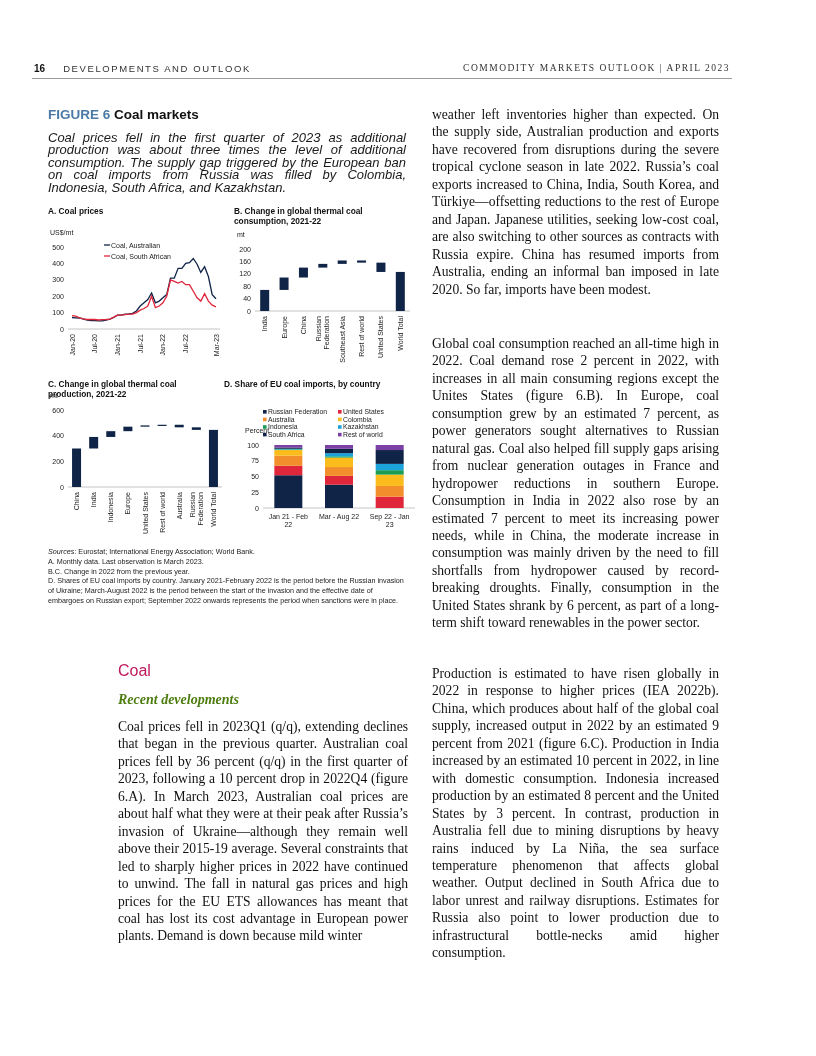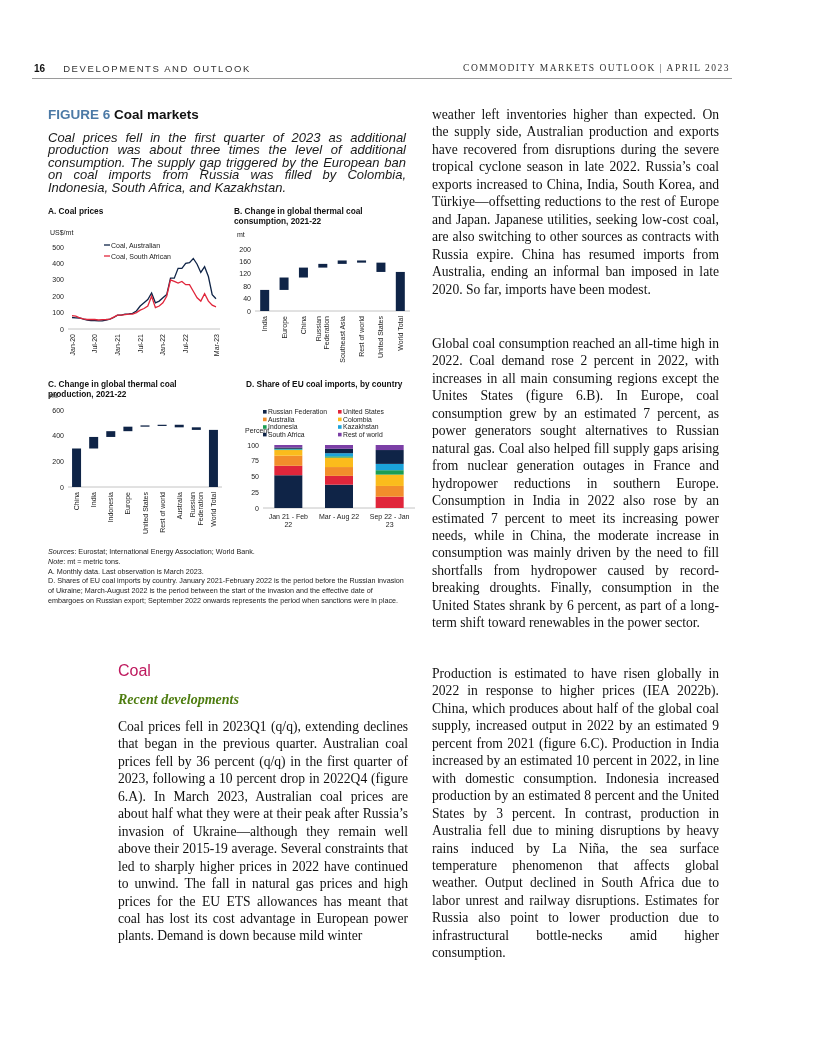--- a/index.html
+++ b/index.html
@@ -42,21 +42,21 @@
 
 <div class="fig-title">
   <span class="num">FIGURE 6</span>
   <span>Coal markets</span>
 </div>
 <div class="fig-caption">Coal prices fell in the first quarter of 2023 as additional production was about three times the level of additional consumption. The supply gap triggered by the European ban on coal imports from Russia was filled by Colombia, Indonesia, South Africa, and Kazakhstan.</div>
 
 <div class="panel-title" style="left:48px; top:206px; width:170px;">A. Coal prices</div>
 <div class="panel-title" style="left:234px; top:206px; width:160px;">B. Change in global thermal coal consumption, 2021-22</div>
 <div class="panel-title" style="left:48px; top:379px; width:160px;">C. Change in global thermal coal production, 2021-22</div>
-<div class="panel-title" style="left:246px; top:379px; width:160px;">D. Share of EU coal imports, by country</div>
+<div class="panel-title" style="left:224px; top:379px; width:160px;">D. Share of EU coal imports, by country</div>
 
 <svg class="chart-svg" id="chartA" style="left:40px; top:225px;" width="185" height="150">
     <text x="24" y="106.5" text-anchor="end">0</text>
     <text x="24" y="90.1" text-anchor="end">100</text>
     <text x="24" y="73.69999999999999" text-anchor="end">200</text>
     <text x="24" y="57.300000000000004" text-anchor="end">300</text>
     <text x="24" y="40.89999999999999" text-anchor="end">400</text>
     <text x="24" y="24.5" text-anchor="end">500</text>
     <text x="10" y="10">US$/mt</text>
     <line x1="28" x2="180" y1="104" y2="104" stroke="#b5b5b5" stroke-width="0.8"></line>
@@ -225,22 +225,22 @@
     <rect x="150.66666666666666" y="70.2" width="28" height="4.409999999999997" fill="#1a9d53"></rect>
     <rect x="150.66666666666666" y="63.900000000000006" width="28" height="6.299999999999997" fill="#1ba3da"></rect>
     <rect x="150.66666666666666" y="50.04" width="28" height="13.860000000000007" fill="#0f2447"></rect>
     <rect x="150.66666666666666" y="45" width="28" height="5.039999999999999" fill="#7b3fa6"></rect>
     <text x="164.66666666666666" y="119" text-anchor="middle">Sep 22 - Jan</text>
     <text x="164.66666666666666" y="127" text-anchor="middle">23</text>
   </svg>
 
 <div class="notes">
   <div><i>Sources</i><span>: Eurostat; International Energy Association; World Bank.</span></div>
-  <div><i>Note</i><span>: mt = metric tons.</span></div>
   <div>A. Monthly data. Last observation is March 2023.</div>
+  <div>B.C. Change in 2022 from the previous year.</div>
   <div>D. Shares of EU coal imports by country. January 2021-February 2022 is the period before the Russian invasion of Ukraine; March-August 2022 is the period between the start of the invasion and the effective date of embargoes on Russian export; September 2022 onwards represents the period when sanctions were in place.</div>
 </div>
 
 <div class="sec-title">Coal</div>
 <div class="sub-title">Recent developments</div>
 
 <div class="body-text col-left">
     <p>Coal prices fell in 2023Q1 (q/q), extending declines that began in the previous quarter. Australian coal prices fell by 36 percent (q/q) in the first quarter of 2023, following a 10 percent drop in 2022Q4 (figure 6.A). In March 2023, Australian coal prices are about half what they were at their peak after Russia’s invasion of Ukraine—although they remain well above their 2015-19 average. Several constraints that led to sharply higher prices in 2022 have continued to unwind. The fall in natural gas prices and high prices for the EU ETS allowances has meant that coal has lost its cost advantage in European power plants. Demand is down because mild winter</p>
   </div>
 <div class="body-text col-right-1">

